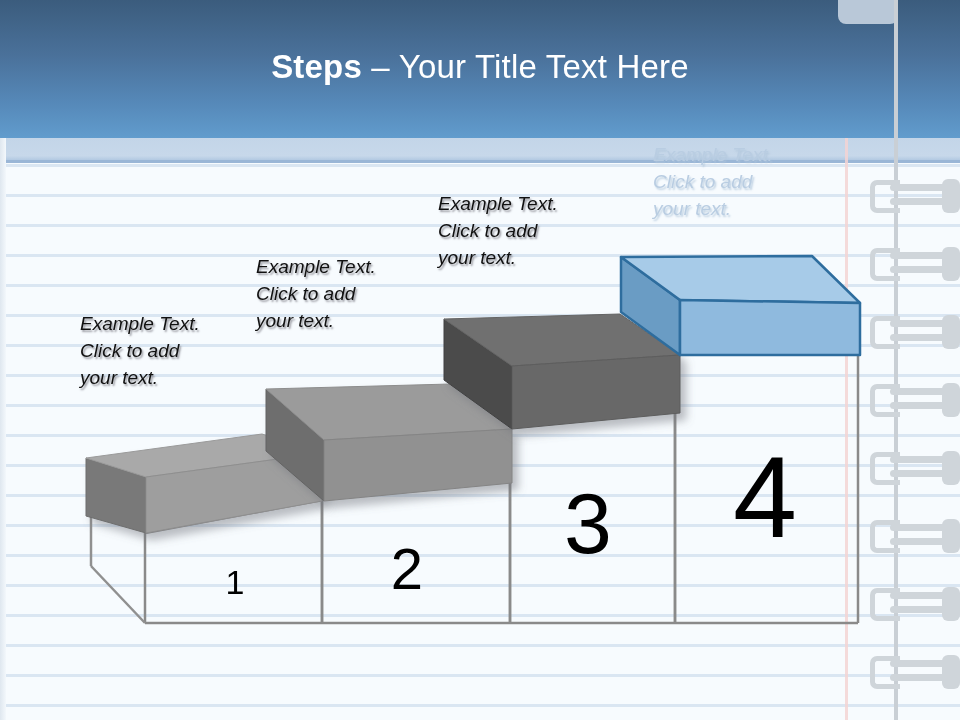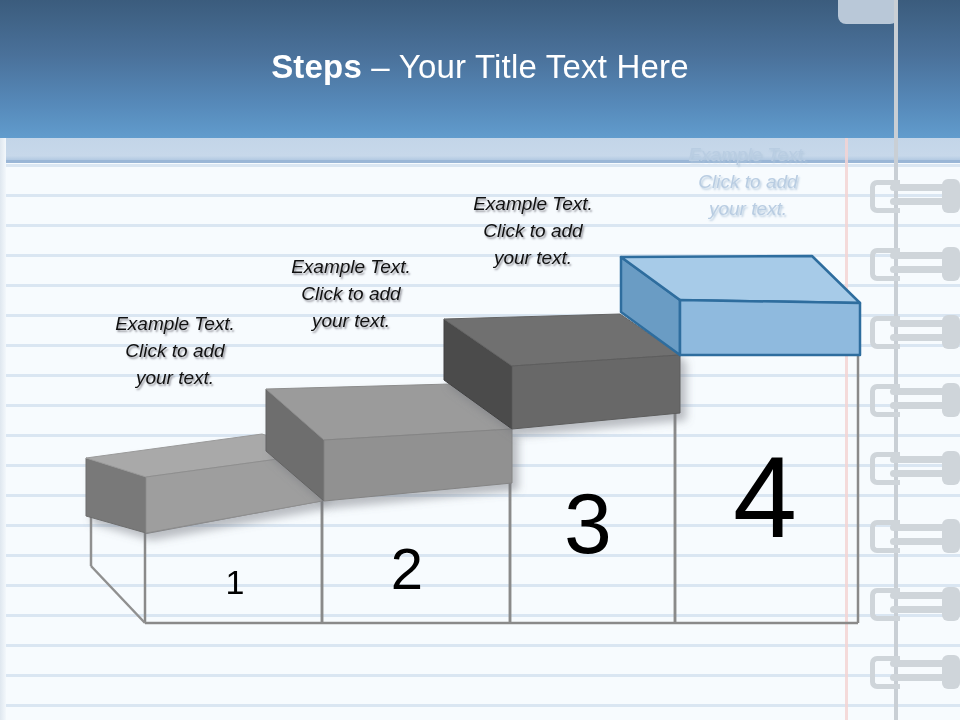--- a/index.html
+++ b/index.html
@@ -115,21 +115,20 @@
     background:#b9c8d8;
     border-radius:0 0 8px 8px;
   }
 
   
   #chart { position:absolute; left:0; top:0; width:960px; height:720px; }
 
   
   .step-label {
     position:absolute;
-    text-align:center;
     font-style:italic;
     font-size:19px;
     line-height:27px;
     color:#111111;
     text-shadow:1.5px 1.5px 2px rgba(120,120,130,.75);
     white-space:pre-line;
     width:190px;
   }
   .step-label.faded {
     color:#b9cde2;

